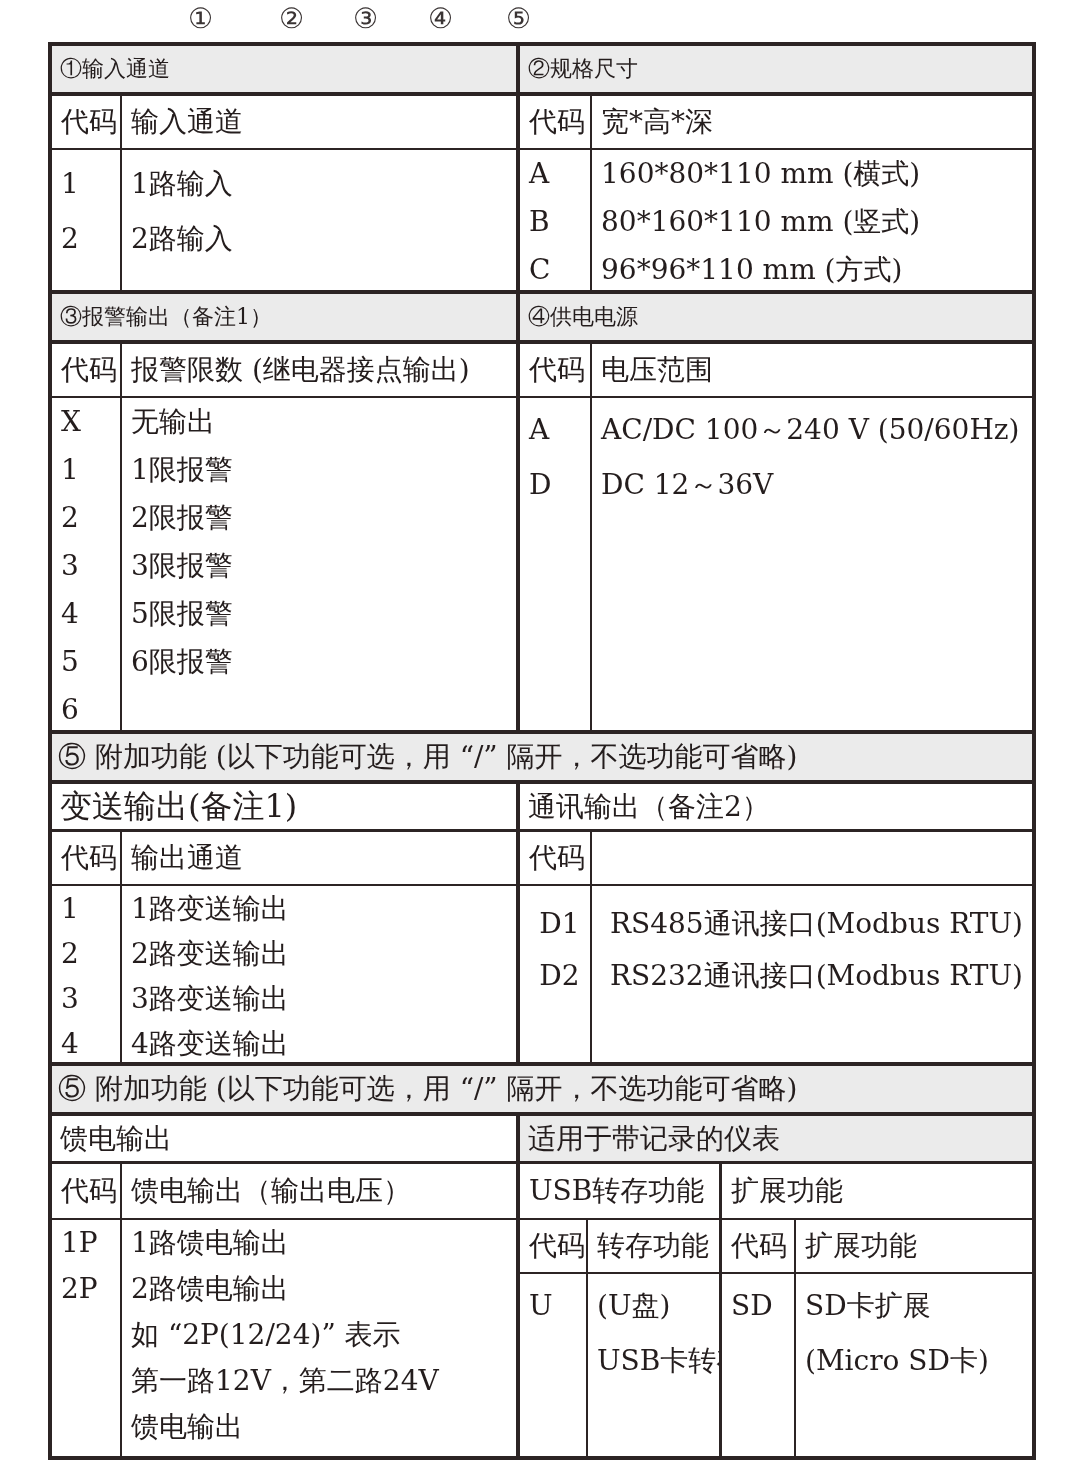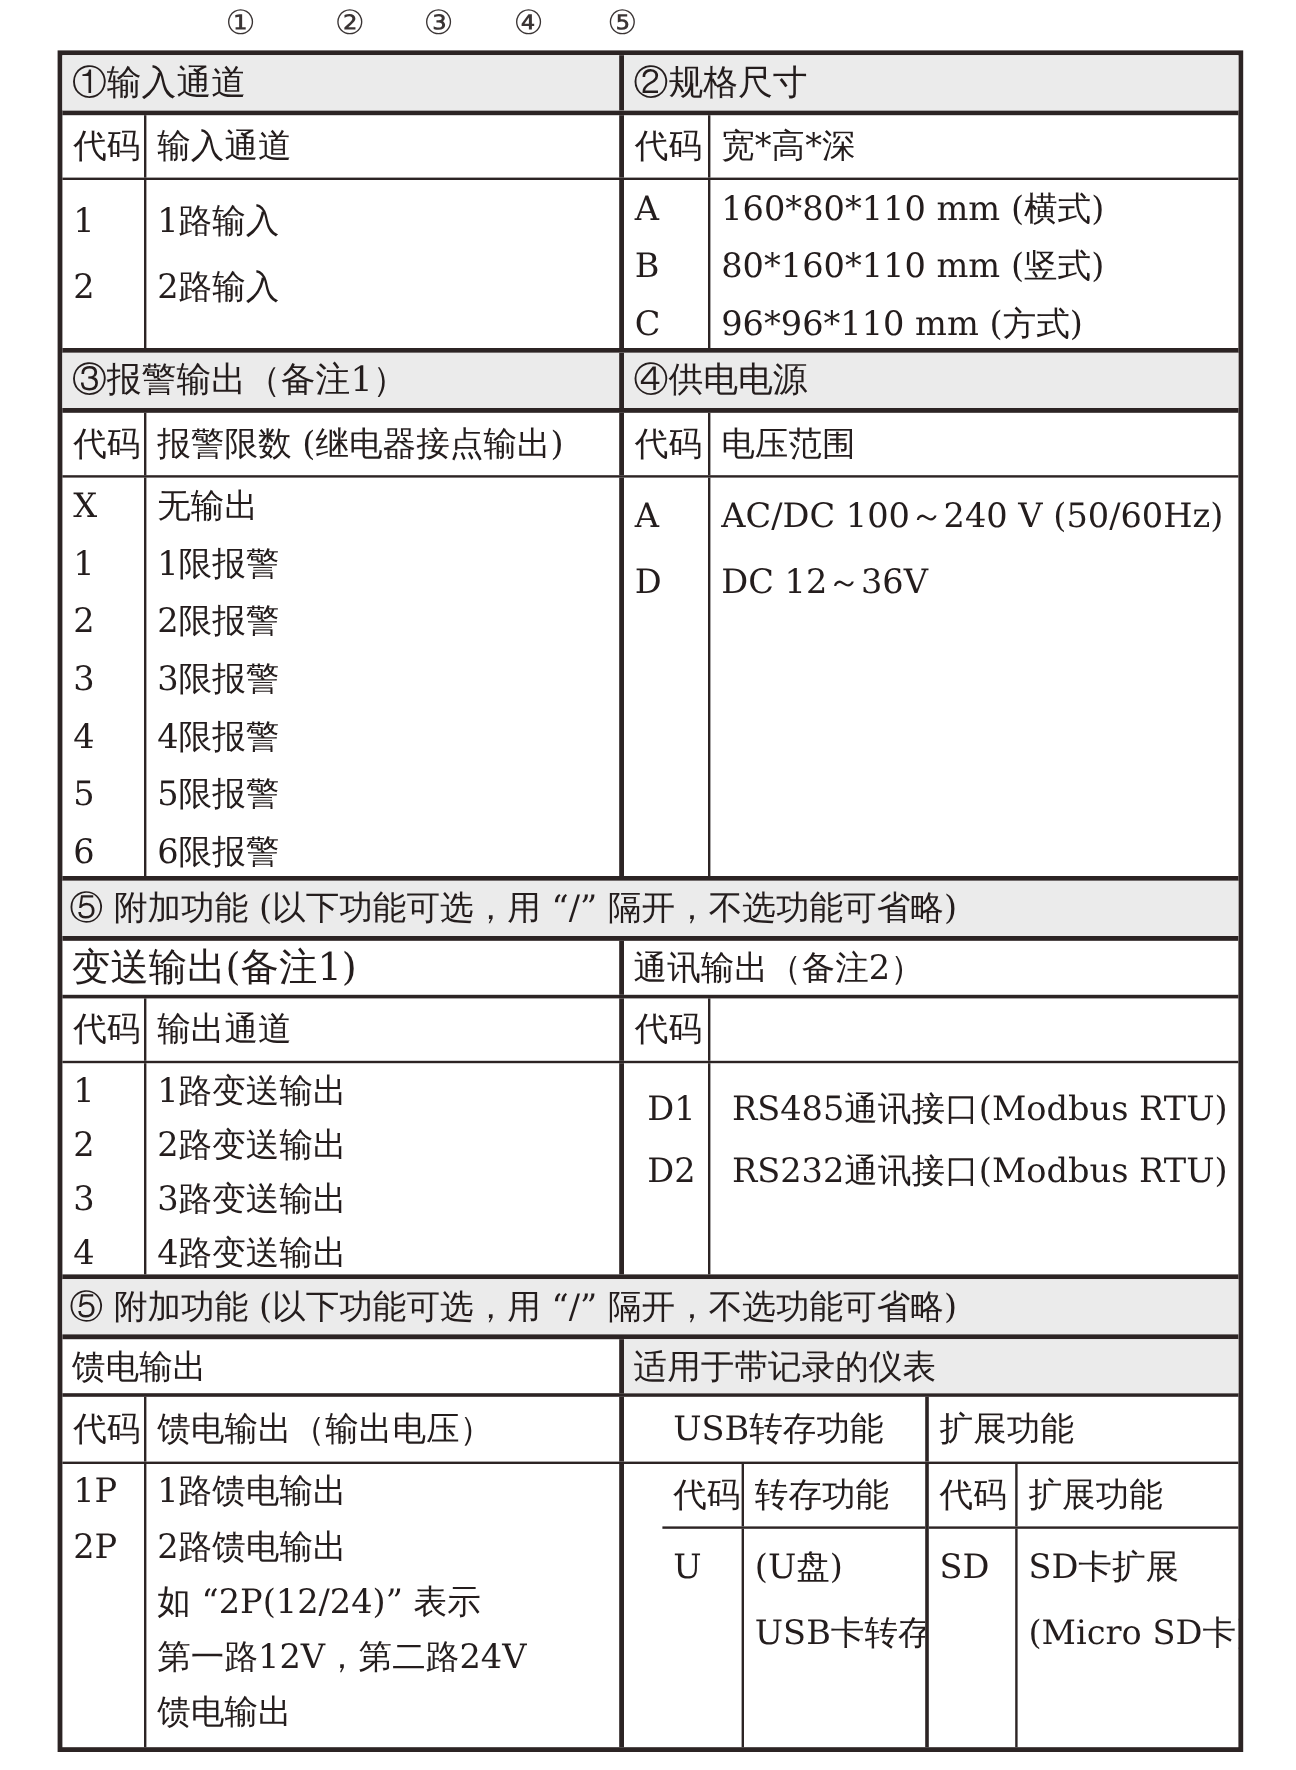--- a/index.html
+++ b/index.html
@@ -8,36 +8,36 @@
   .topcode{position:absolute;top:2px;font-size:28px;color:#3a3434;}
   .tbl{position:absolute;left:48px;top:42px;width:988px;height:1418px;
        border:4px solid #2c2424;box-sizing:border-box;display:flex;flex-direction:column;background:#fff;}
   .row{display:flex;box-sizing:border-box;flex:0 0 auto;}
   .lhalf{width:468px;border-right:4px solid #2c2424;box-sizing:border-box;display:flex;}
   .rhalf{flex:1;display:flex;box-sizing:border-box;min-width:0;}
   .bb4{border-bottom:4px solid #2c2424;}
   .bb3{border-bottom:3px solid #2c2424;}
   .bb2{border-bottom:2px solid #2c2424;}
   .gray{background:#ebebeb;}
-  .title{font-size:29px;display:flex;align-items:center;padding-left:8px;box-sizing:border-box;width:100%;white-space:nowrap;overflow:hidden;}
+  .title{font-size:22px;display:flex;align-items:center;padding-left:8px;box-sizing:border-box;width:100%;white-space:nowrap;overflow:hidden;}
   .hcell{font-size:28px;display:flex;align-items:center;box-sizing:border-box;white-space:nowrap;overflow:hidden;}
   .codecol{width:70px;border-right:2px solid #2c2424;box-sizing:border-box;flex:0 0 auto;}
   .codecolR{width:72px;border-right:2px solid #2c2424;box-sizing:border-box;flex:0 0 auto;}
   .desccol{flex:1;box-sizing:border-box;min-width:0;}
   .pad{padding-left:9px;}
   .lines div{white-space:nowrap;overflow:hidden;font-size:28px;padding-left:9px;box-sizing:border-box;}
   .lh55 div{height:55px;line-height:55px;}
   .lh48 div{height:48px;line-height:48px;}
   .lh45 div{height:45px;line-height:45px;}
   .lh52 div{height:52px;line-height:52px;}
   .lh46 div{height:46px;line-height:46px;}
   .pt6{padding-top:6px;} .pt4{padding-top:4px;} .pt2{padding-top:12px;text-align:center;}
   .banner{width:100%;font-size:28px;display:flex;align-items:center;padding-left:6px;box-sizing:border-box;white-space:nowrap;overflow:hidden;}
   .subtbl{box-sizing:border-box;display:flex;flex-direction:column;min-width:0;}
-  .usbw{width:222px;border-right:3px solid #2c2424;flex:0 0 auto;margin-left:32px;}
+  .usbw{width:202px;border-right:3px solid #2c2424;flex:0 0 auto;}
   .sdw{flex:1;}
   .codecolU{width:68px;border-right:2px solid #2c2424;box-sizing:border-box;flex:0 0 auto;}
   .codecolS{width:74px;border-right:2px solid #2c2424;box-sizing:border-box;flex:0 0 auto;}
 </style>
 </head>
 <body>
 
 <div class="page">
 
   <span class="topcode" style="left:188px">①</span>
@@ -122,21 +122,20 @@
           <div>3</div>
           <div>4</div>
           <div>5</div>
           <div>6</div>
         </div>
         <div class="desccol lines lh48">
           <div>无输出</div>
           <div>1限报警</div>
           <div>2限报警</div>
           <div>3限报警</div>
-          <div>4限报警</div>
           <div>5限报警</div>
           <div>6限报警</div>
         </div>
       </div>
       <div class="rhalf">
         <div class="codecolR lines lh55 pt4">
           <div>A</div>
           <div>D</div>
         </div>
         <div class="desccol lines lh55 pt4">

